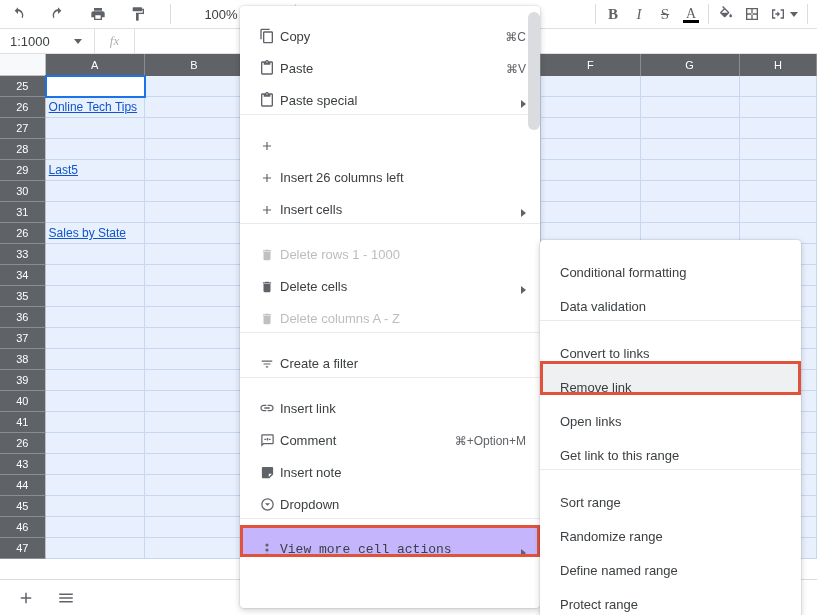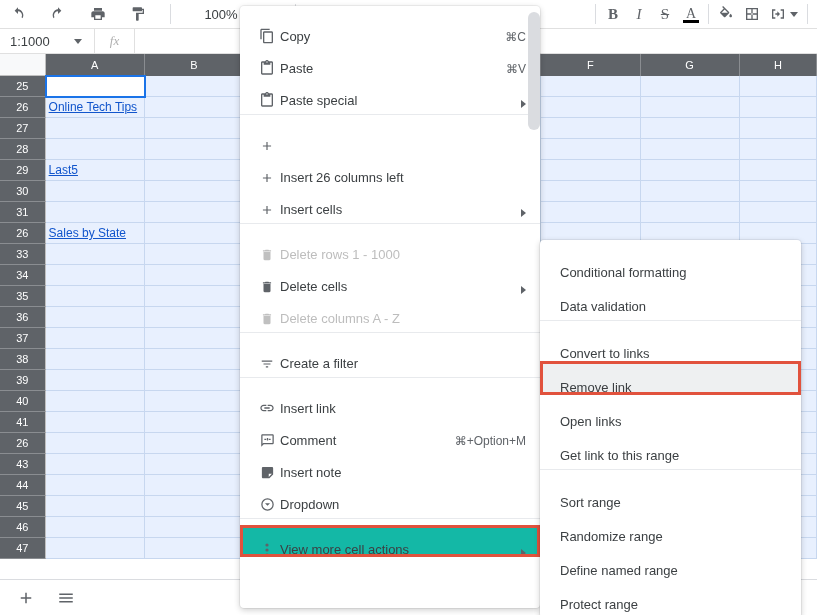--- a/index.html
+++ b/index.html
@@ -182,21 +182,21 @@
     width: 300px;
     height: 602px;
   }
   .menu-row {
     height: 32px;
     display: flex;
     align-items: flex-end;
     padding: 0 14px;
     position: relative;
   }
-  .menu-row.hov { background: #14b8a6; }
+  .menu-row.hov { background: #c4b5fd; font-family: Liberation Mono, monospace; }
   .menu-row.disabled { color: #bdbdbd; }
   .menu-row.highlight {
     outline: 3px solid #e1523d;
     outline-offset: -3px;
   }
   .menu-icon {
     width: 26px;
     display: flex; align-items: center; justify-content: center;
     color: #5f6368;
     flex-shrink: 0;

